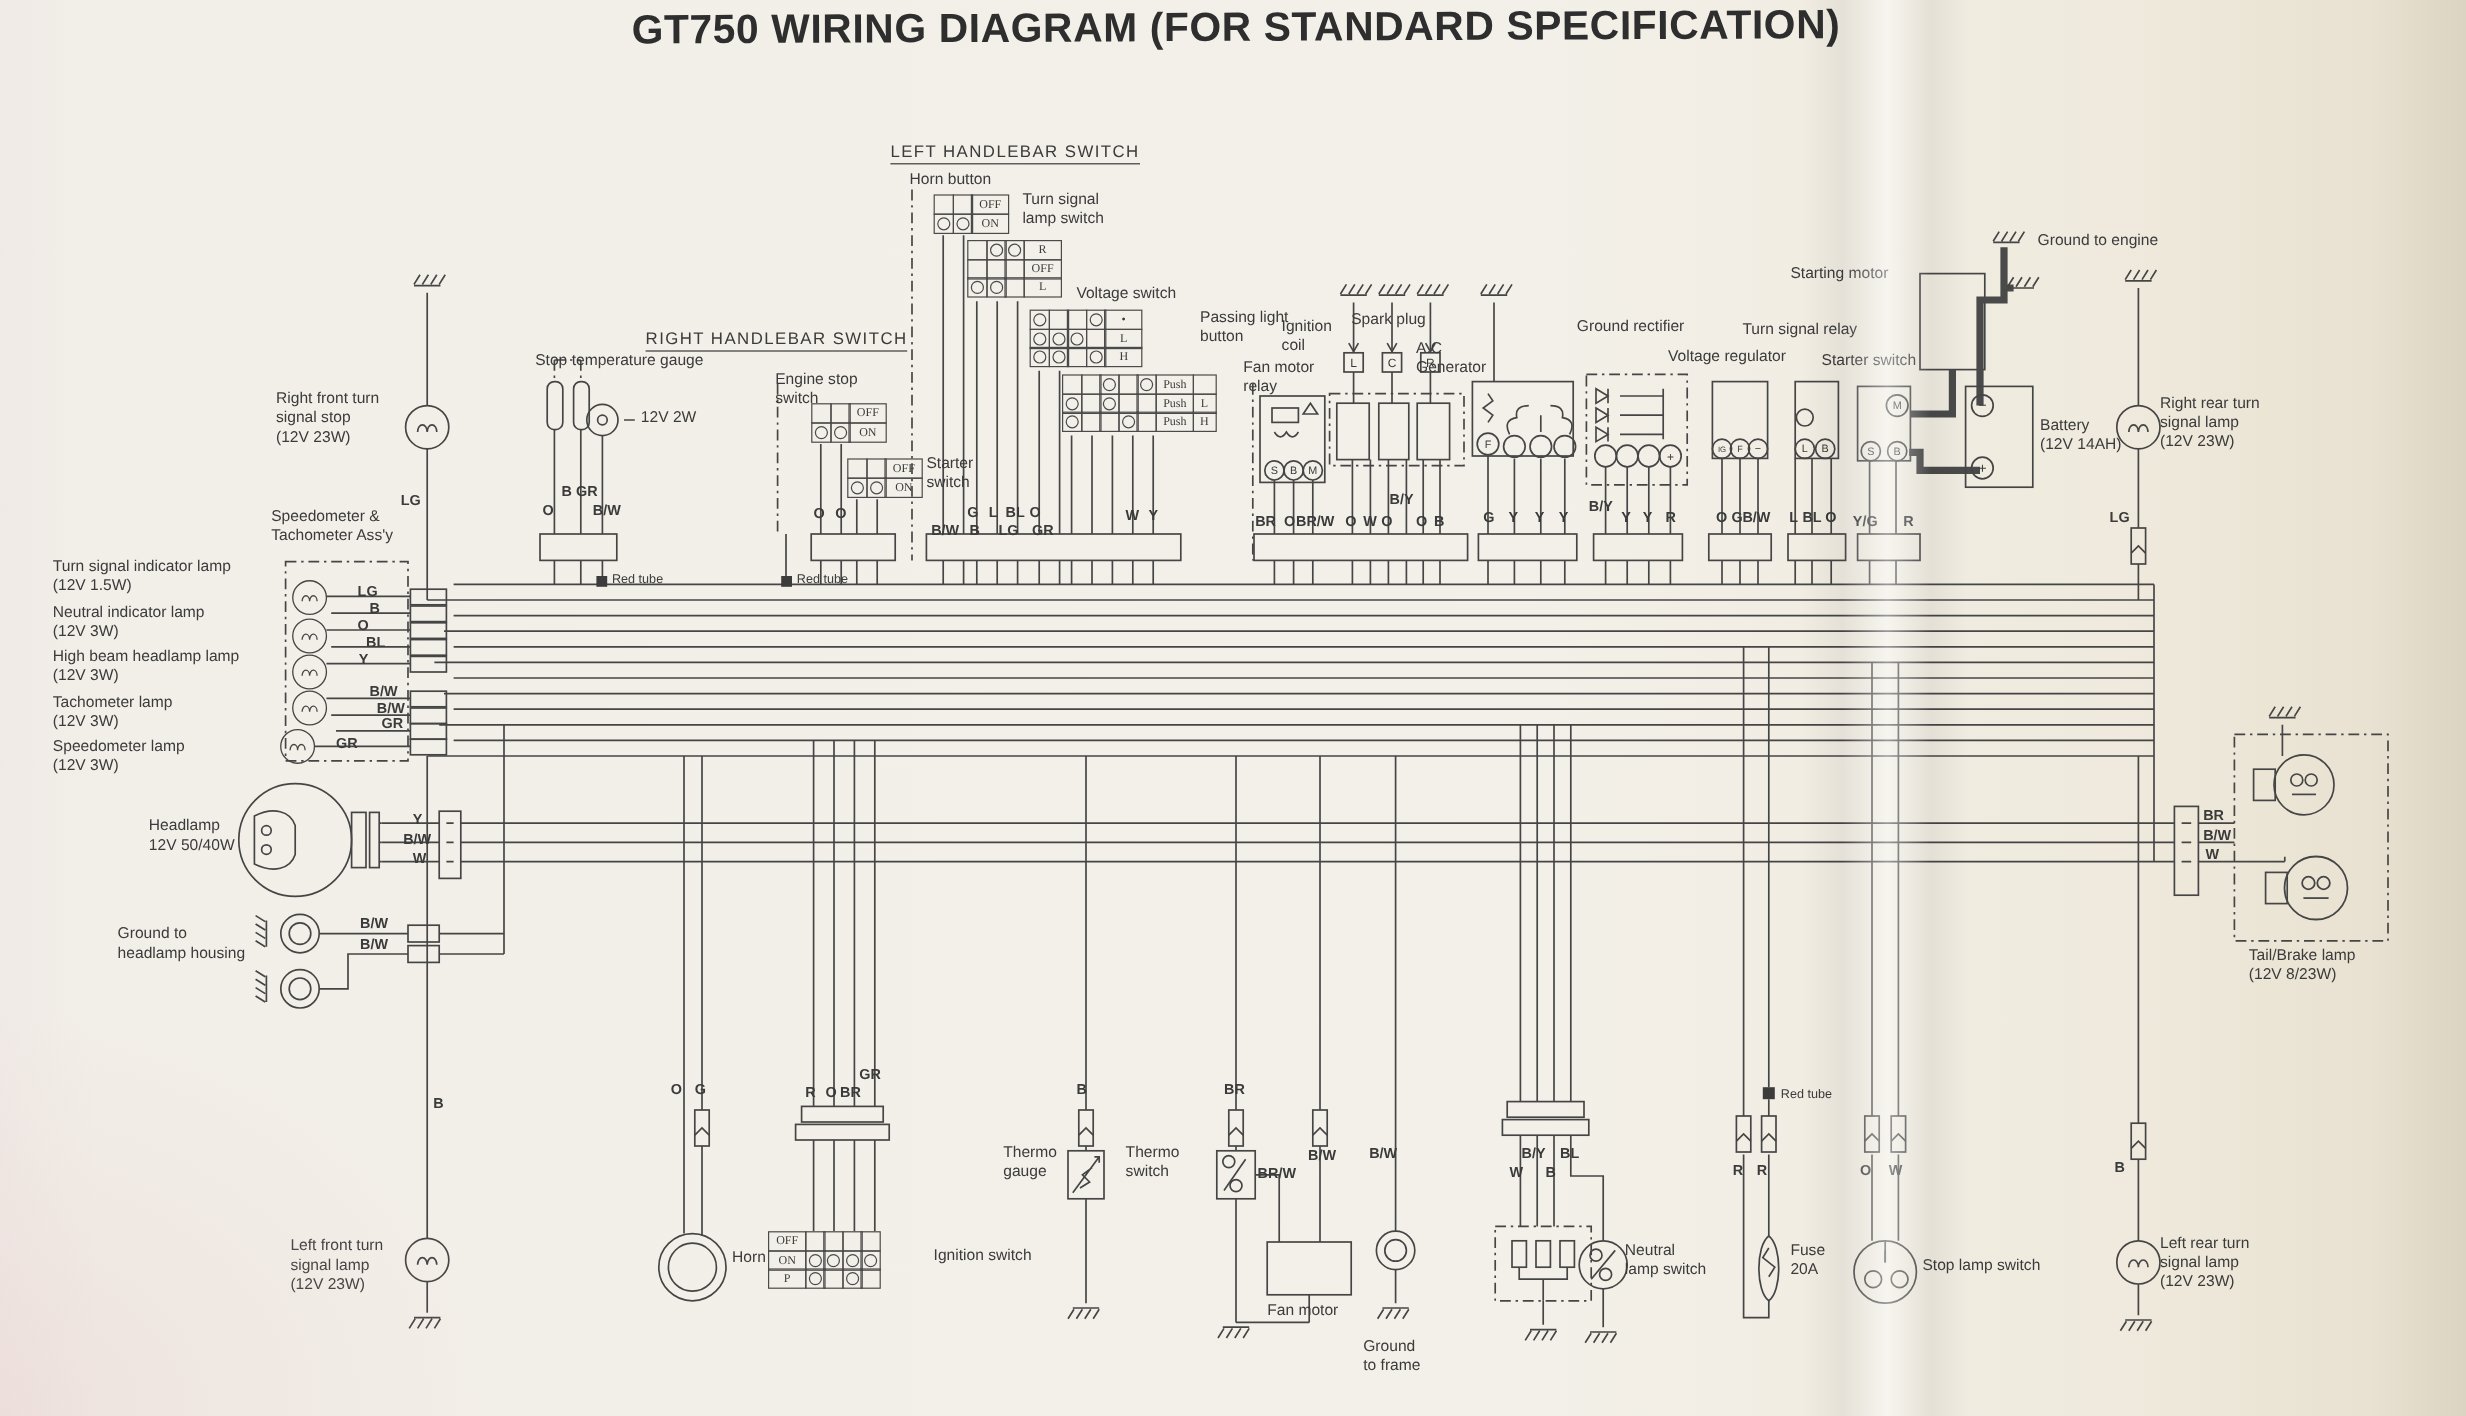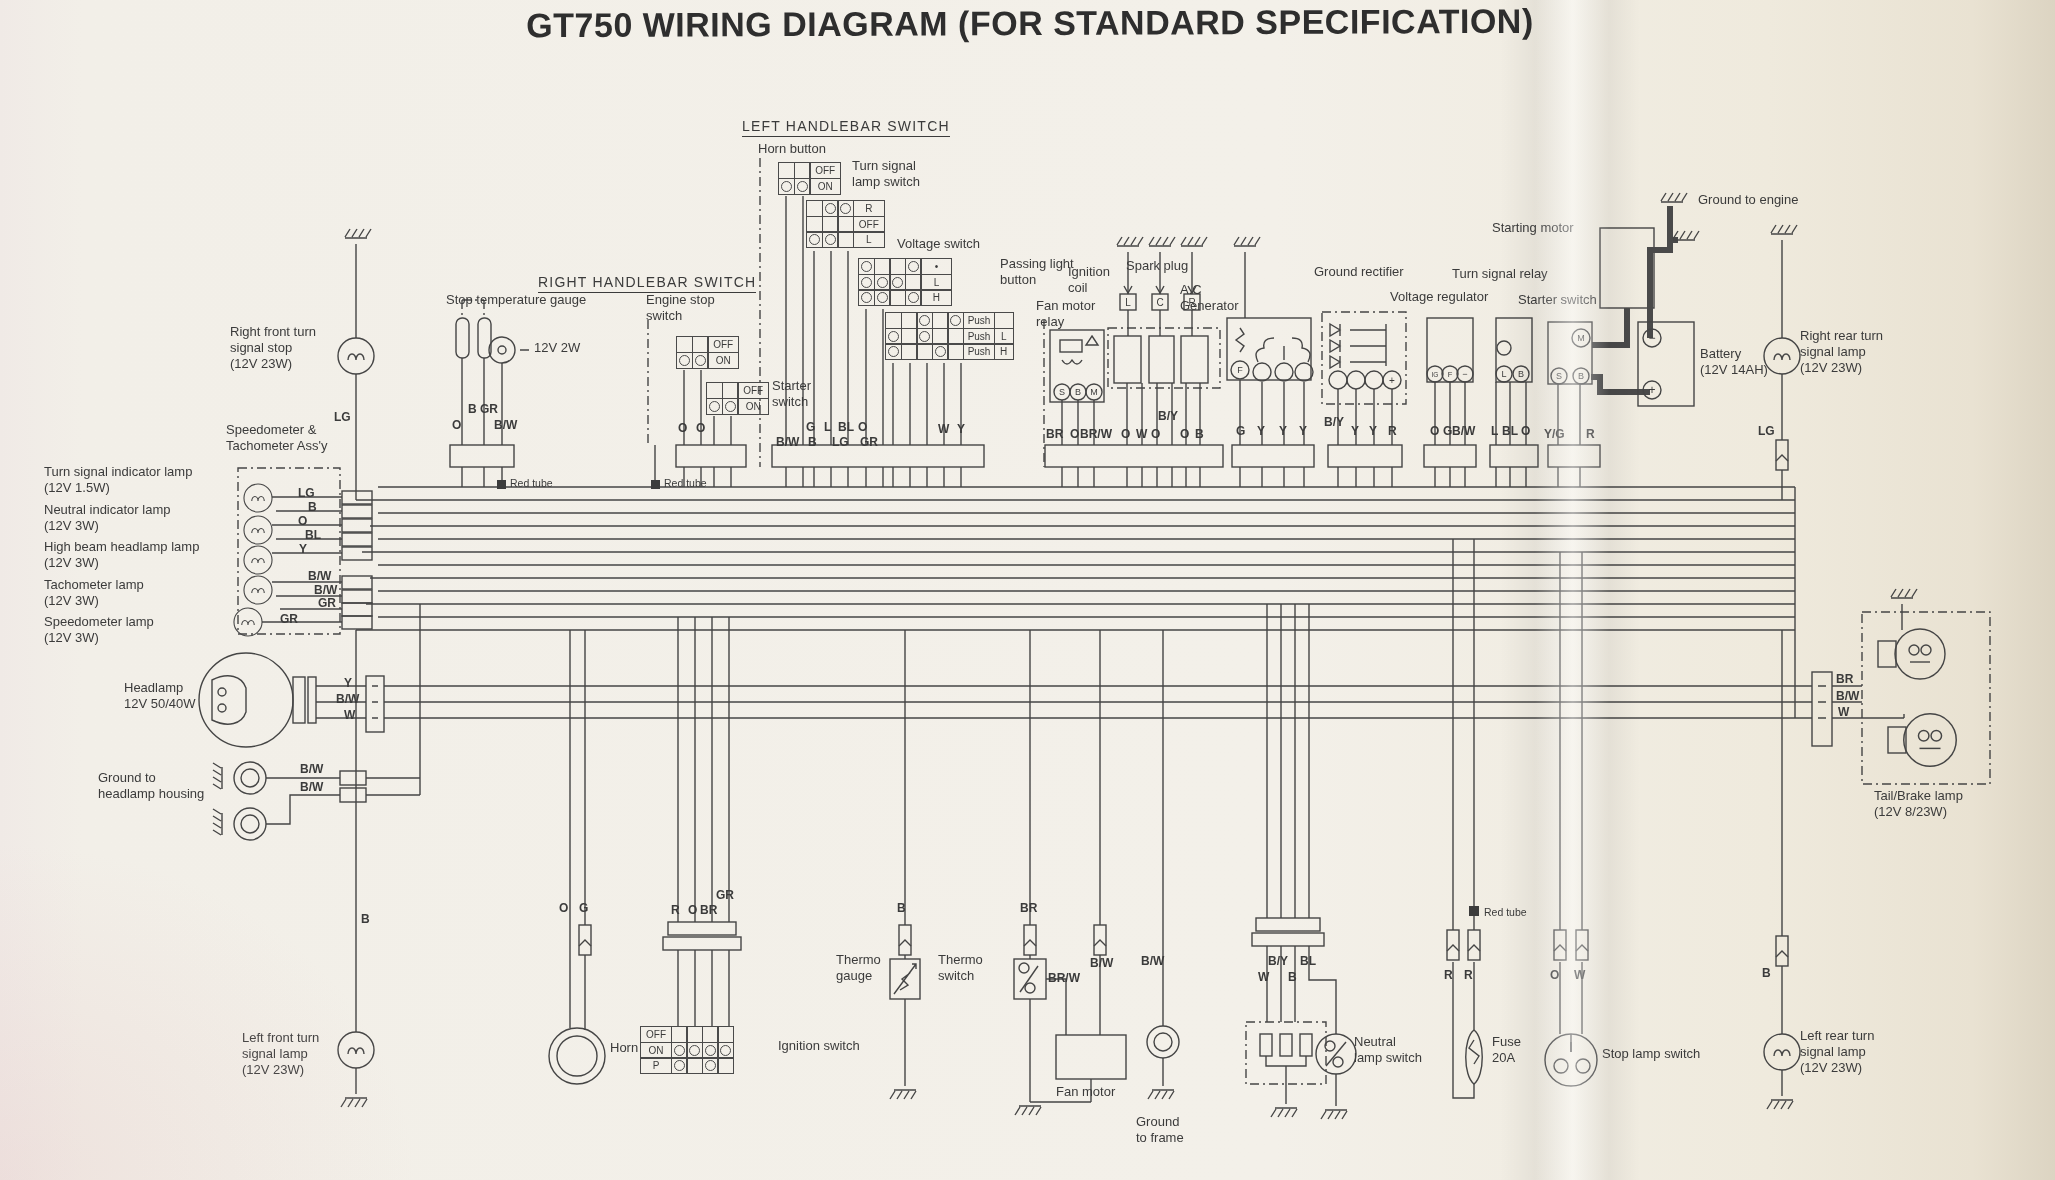--- a/index.html
+++ b/index.html
@@ -19,21 +19,21 @@
   svg text{font-family:"Liberation Sans",sans-serif;fill:#3b3b3b;text-anchor:middle;}
   .lbl{position:absolute;font-size:13px;line-height:1.22;white-space:pre-line;}
   .hdg{font-size:14px;letter-spacing:1.2px;border-bottom:1.4px solid #3b3b3b;padding-bottom:1px;white-space:nowrap;}
   .wl{position:absolute;font-size:12px;white-space:nowrap;color:#3b3b3b;}
   .sm{font-size:10.5px;}
   .swt{position:absolute;}
   .swt .row{display:flex;}
   .swt .row+.row{margin-top:-1.4px;}
   .cell{width:17px;height:17px;border:1.4px solid #4a4a4a;margin-right:-1.4px;
     display:flex;align-items:center;justify-content:center;box-sizing:border-box;flex:none;}
-  .lab{width:32px;font-size:10px;}
+  .lab{width:32px;font-size:10px;font-family:Liberation Serif, serif;}
   .c{width:9px;height:9px;border:1.4px solid #4a4a4a;border-radius:50%;flex:none;}
 </style>
 </head>
 <body>
 
 <div class="page">
   <div class="title">GT750 WIRING DIAGRAM (FOR STANDARD SPECIFICATION)</div>
 
   <svg width="2055" height="1180" viewBox="0 0 2055 1180">
     <defs>
@@ -322,21 +322,21 @@
   <div class="lbl hdg" style="left:742px;top:118px">LEFT HANDLEBAR SWITCH</div>
   <div class="lbl hdg" style="left:538px;top:274px">RIGHT HANDLEBAR SWITCH</div>
   <div class="lbl" style="left:758px;top:141px">Horn button</div>
   <div class="lbl" style="left:852px;top:158px">Turn signal
 lamp switch</div>
   <div class="lbl" style="left:897px;top:236px">Voltage switch</div>
   <div class="lbl" style="left:1000px;top:256px">Passing light
 button</div>
   <div class="lbl" style="left:446px;top:292px">Stop temperature gauge</div>
   <div class="lbl" style="left:534px;top:340px">12V 2W</div>
-  <div class="lbl" style="left:646px;top:292px">Engine stop
+  <div class="lbl" style="left:646px;top:308px">Engine stop
 switch</div>
   <div class="lbl" style="left:772px;top:378px">Starter
 switch</div>
   <div class="lbl" style="left:230px;top:324px">Right front turn
 signal stop
 (12V 23W)</div>
   <div class="lbl" style="left:226px;top:422px">Speedometer &amp;
 Tachometer Ass'y</div>
   <div class="lbl" style="left:44px;top:464px">Turn signal indicator lamp
 (12V 1.5W)</div>

